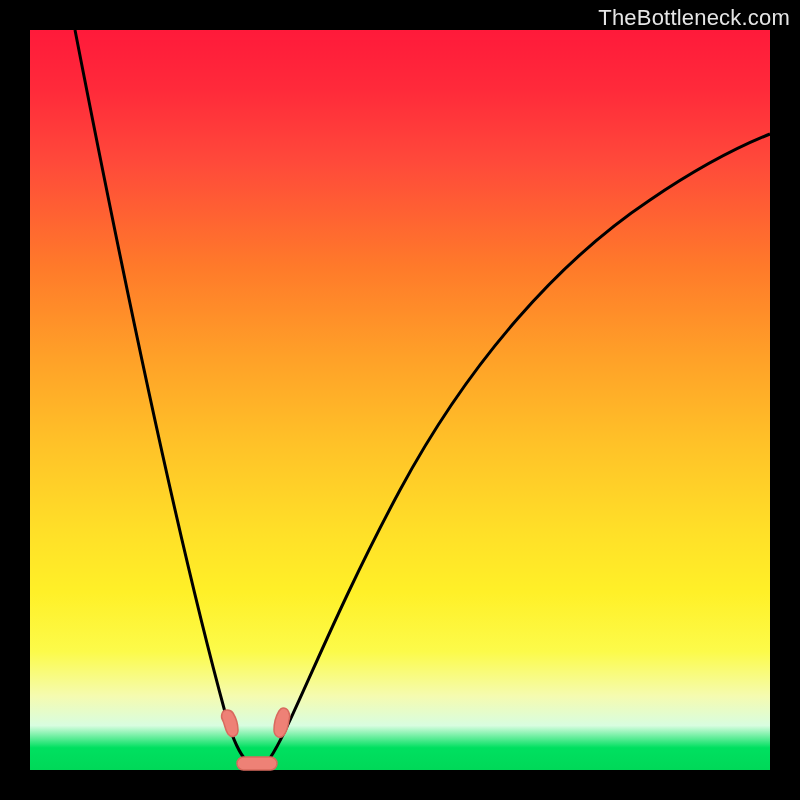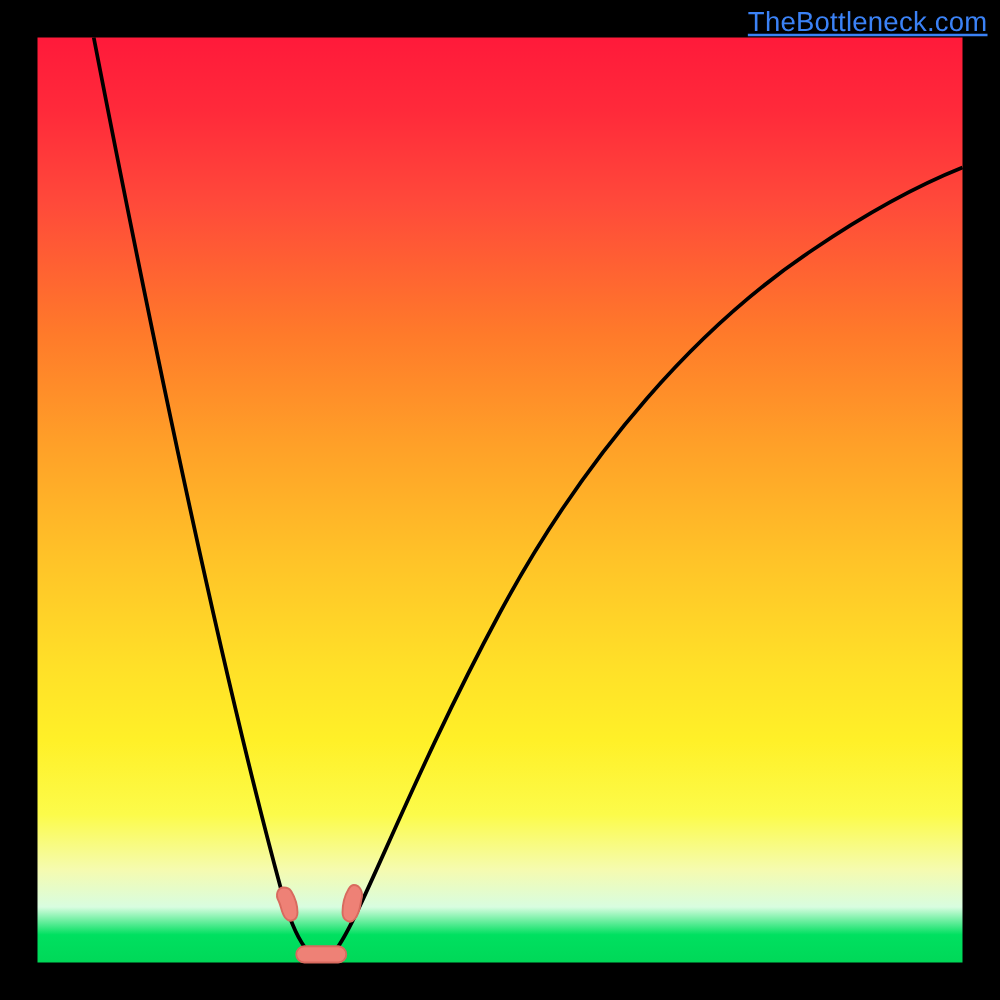--- a/index.html
+++ b/index.html
@@ -21,24 +21,23 @@
       #fcfb4a 84%,
       #f5fbb0 90%,
       #d8fde0 94%,
       #00e060 97%,
       #00d858 100%
     );
   }
   .watermark {
     position: absolute;
     top: 5px; right: 10px;
-    color: #3b82f6;
+    color: #e5e5e5;
     font-size: 22px;
     letter-spacing: 0.2px;
-    text-decoration: underline;
   }
   svg.curves {
     position: absolute;
     left: 0; top: 0;
     width: 740px; height: 740px;
     overflow: visible;
   }
 </style>
 </head>
 <body>

